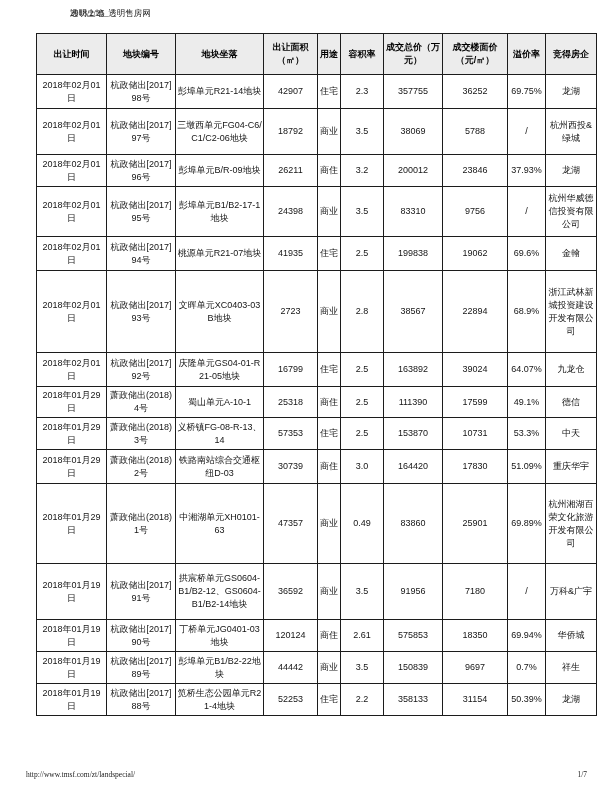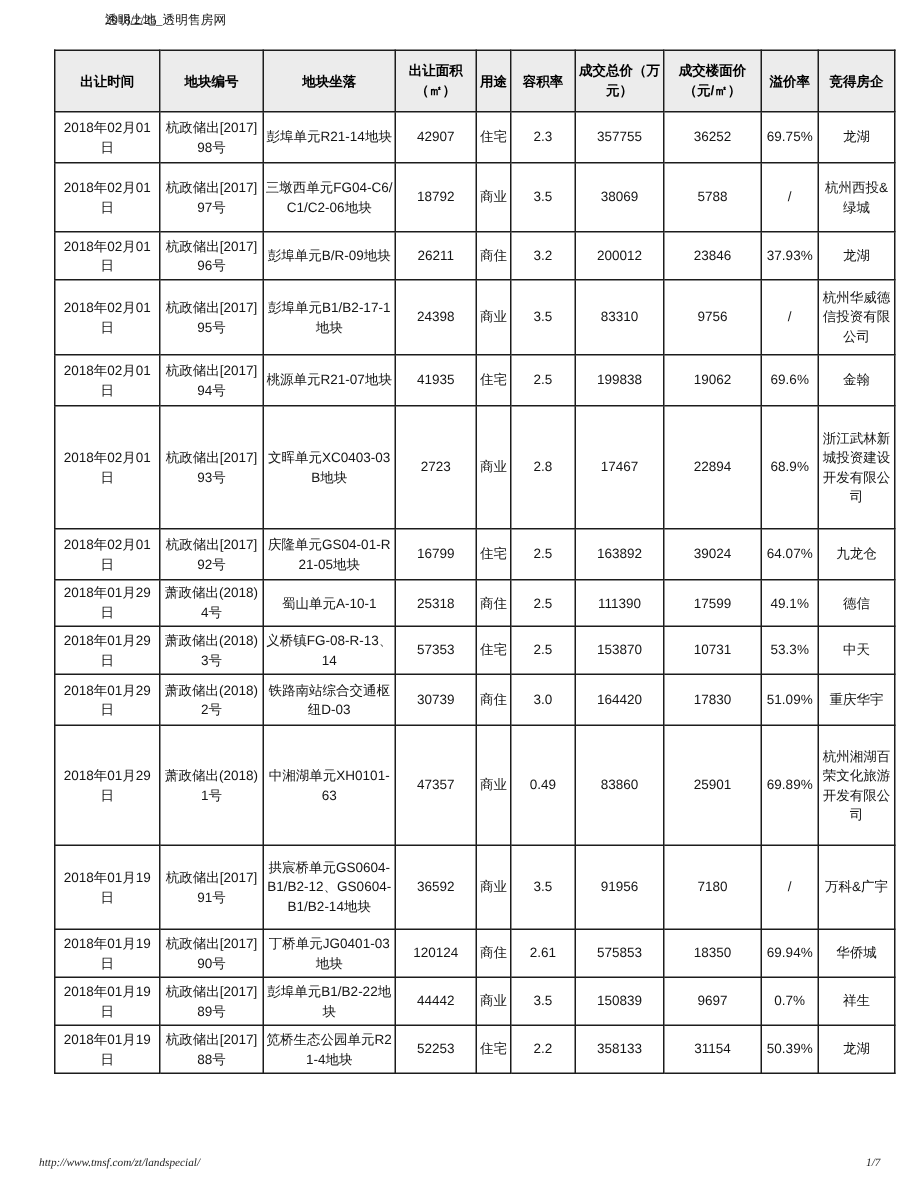--- a/index.html
+++ b/index.html
@@ -25,21 +25,21 @@
     padding:2px 1px;
     word-break:break-all;
     overflow:hidden;
   }
   .land-table th {
     background:#ececec; font-weight:bold; color:#000;
   }
   .land-table td { color:#141414; }
   .footer-line {
     position:absolute; top:770px; left:26px; right:25px; height:10px;
-    font-family:"Liberation Serif", serif; font-size:7.5px; color:#222;font-style:italic;
+    font-family:"Liberation Serif", serif; font-size:7.5px; color:#222;
   }
   .footer-url { position:absolute; left:0; top:0; }
   .footer-page { position:absolute; right:0; top:0; }
 </style>
 </head>
 <body>
 
 <div class="page">
 
   <div class="meta-line">
@@ -135,21 +135,21 @@
           <td>69.6%</td>
           <td>金翰</td>
         </tr>
         <tr style="height: 82px;">
           <td>2018年02月01日</td>
           <td>杭政储出[2017]93号</td>
           <td>文晖单元XC0403-03B地块</td>
           <td>2723</td>
           <td>商业</td>
           <td>2.8</td>
-          <td>17467</td>
+          <td>38567</td>
           <td>22894</td>
           <td>68.9%</td>
           <td>浙江武林新城投资建设开发有限公司</td>
         </tr>
         <tr style="height: 34px;">
           <td>2018年02月01日</td>
           <td>杭政储出[2017]92号</td>
           <td>庆隆单元GS04-01-R21-05地块</td>
           <td>16799</td>
           <td>住宅</td>

